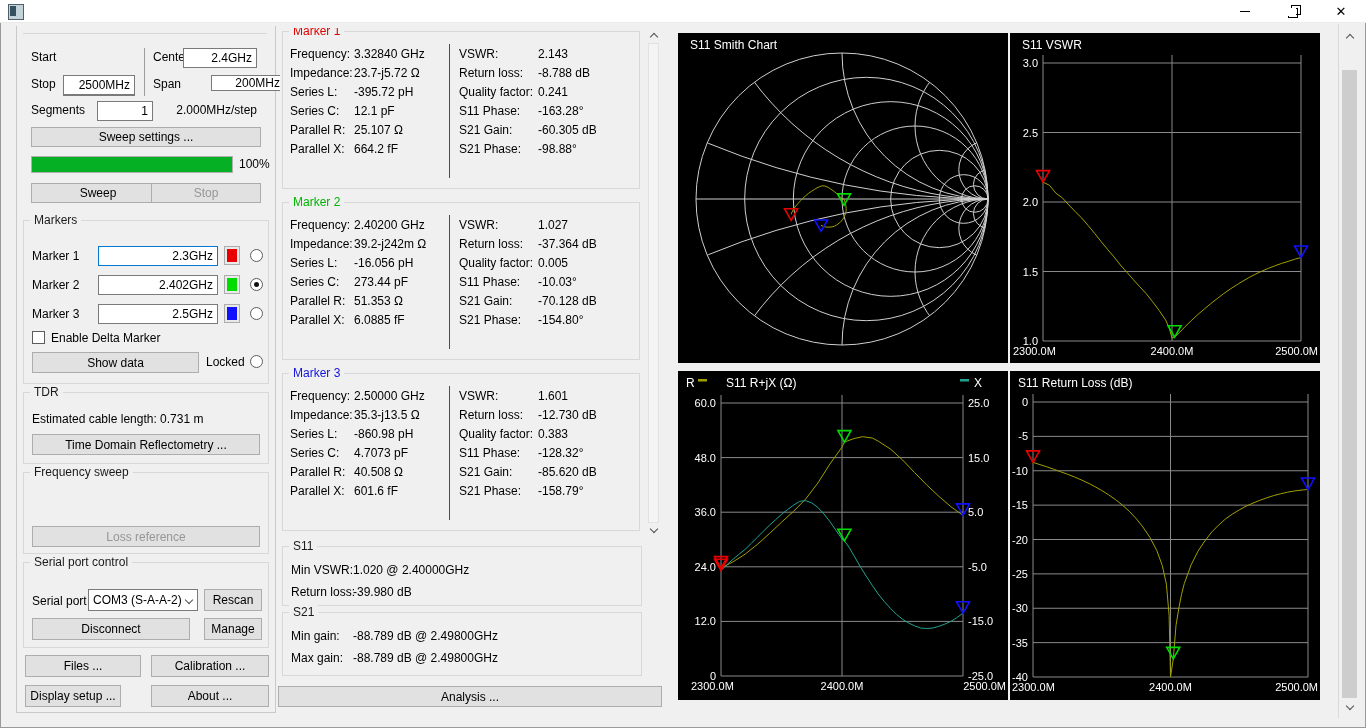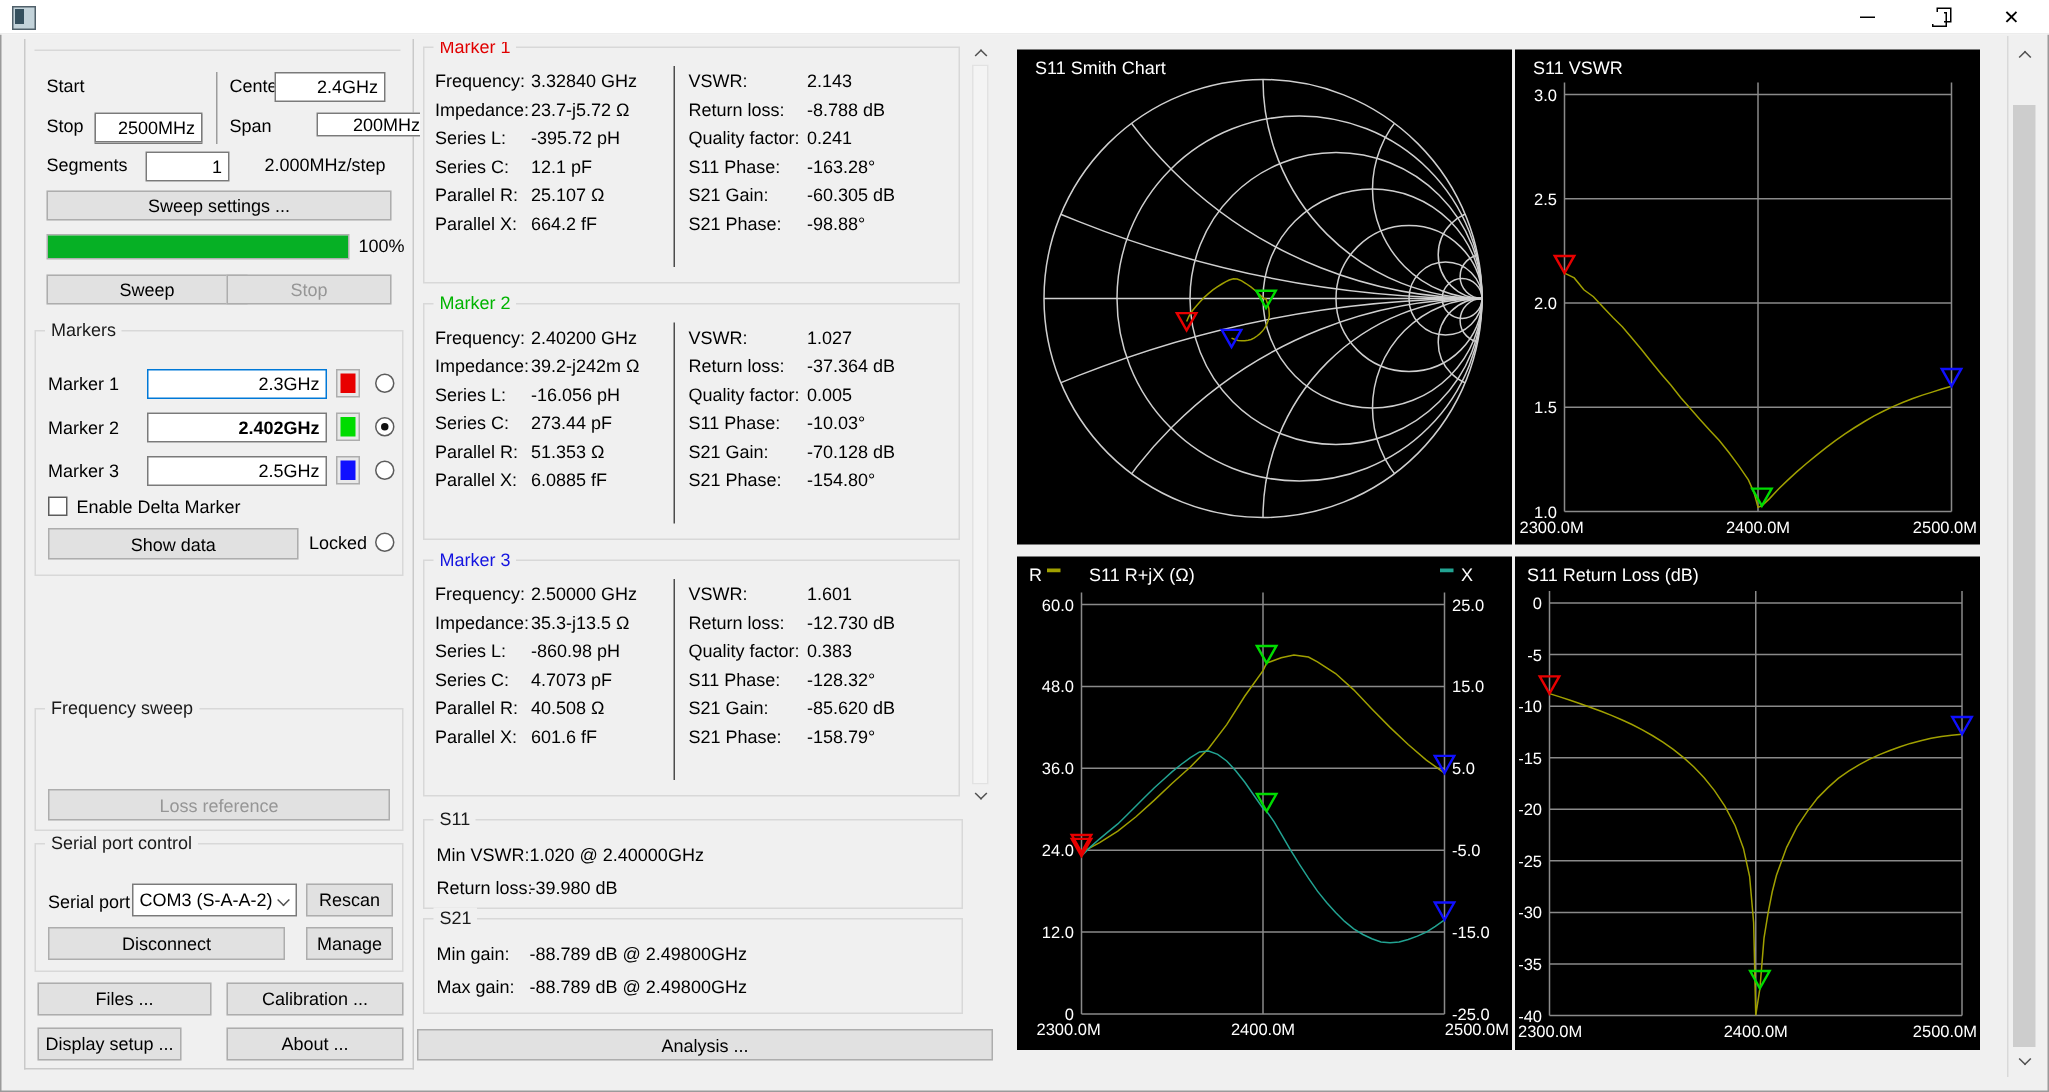--- a/index.html
+++ b/index.html
@@ -95,33 +95,38 @@
     <div class="btn" style="left:8px;top:131px;width:167px;height:21px">Show data</div>
     <span class="lbl" style="left:182px;top:134px">Locked</span>
     <span class="radio" style="left:226px;top:134px"></span>
   <span class="lbl" style="left:8px;top:28px">Marker 1</span>
       <input class="field focused" style="left: 74px; top: 25px; width: 120px; height: 20px;" readonly="" value="2.3GHz">
       <span class="swatch" style="left:200px;top:25px">
         <span style="background:#e80000"></span>
       </span>
       <span class="radio" style="left:226px;top:28px"></span>
       <span class="lbl" style="left:8px;top:57px">Marker 2</span>
-      <input class="field" style="left: 74px; top: 54px; width: 120px; height: 20px; font-weight: bold;" readonly="" value="2.402GHz">
+      <input class="field" style="left: 74px; top: 54px; width: 120px; height: 20px;" readonly="" value="2.402GHz">
       <span class="swatch" style="left:200px;top:54px">
         <span style="background:#00dc00"></span>
       </span>
       <span class="radio sel" style="left:226px;top:57px"></span>
       <span class="lbl" style="left:8px;top:86px">Marker 3</span>
       <input class="field" style="left: 74px; top: 83px; width: 120px; height: 20px;" readonly="" value="2.5GHz">
       <span class="swatch" style="left:200px;top:83px">
         <span style="background:#1010ff"></span>
       </span>
       <span class="radio" style="left:226px;top:86px"></span>
     </div>
 
+  <div class="grpbox" style="left:6px;top:366px;width:244px;height:70px">
+    <span class="grptitle">TDR</span>
+    <span class="lbl" style="left:8px;top:19px">Estimated cable length:  0.731 m</span>
+    <div class="btn" style="left:8px;top:41px;width:228px;height:21px">Time Domain Reflectometry ...</div>
+  </div>
 
   <div class="grpbox" style="left:6px;top:446px;width:244px;height:80px">
     <span class="grptitle">Frequency sweep</span>
     <div class="btn disabled" style="left:8px;top:53px;width:228px;height:21px">Loss reference</div>
   </div>
 
   <div class="grpbox" style="left:6px;top:536px;width:244px;height:84px">
     <span class="grptitle">Serial port control</span>
     <span class="lbl" style="left:8px;top:31px">Serial port</span>
     <div class="combo" style="left:64px;top:26px;width:110px;height:22px">

